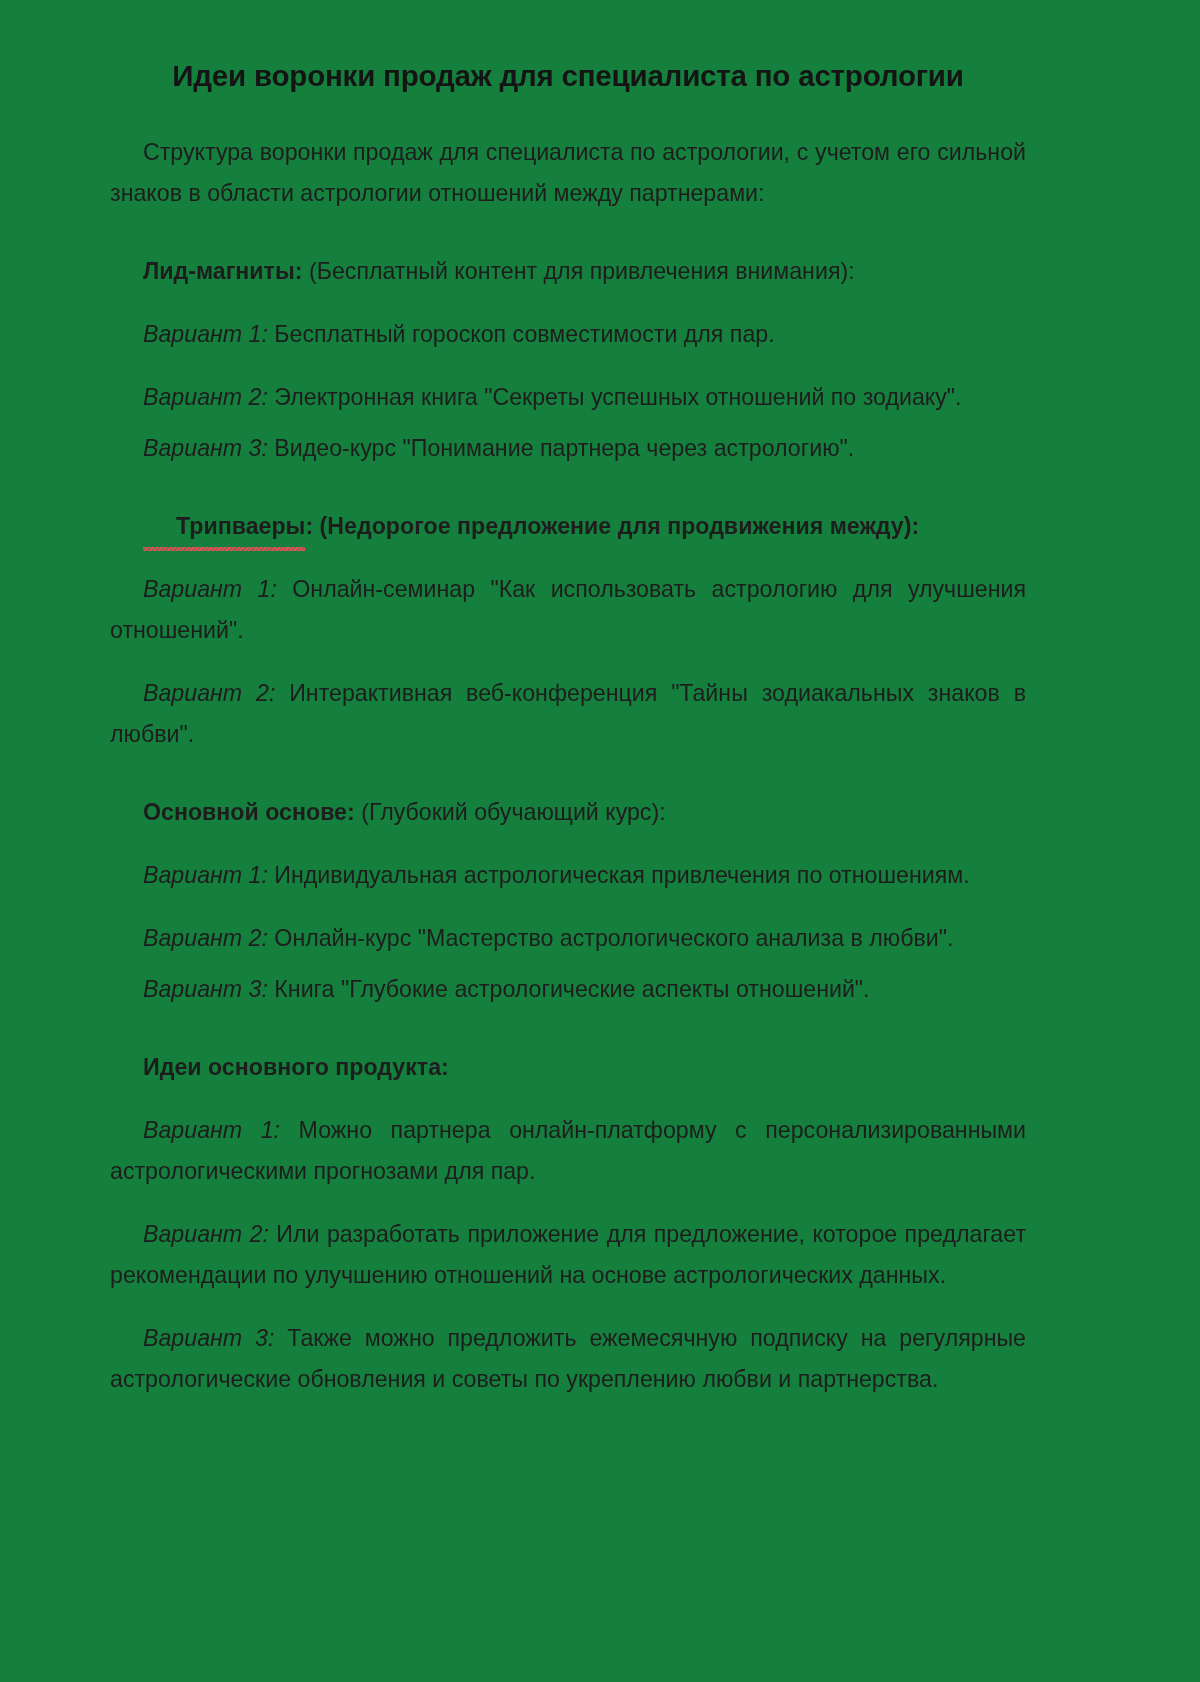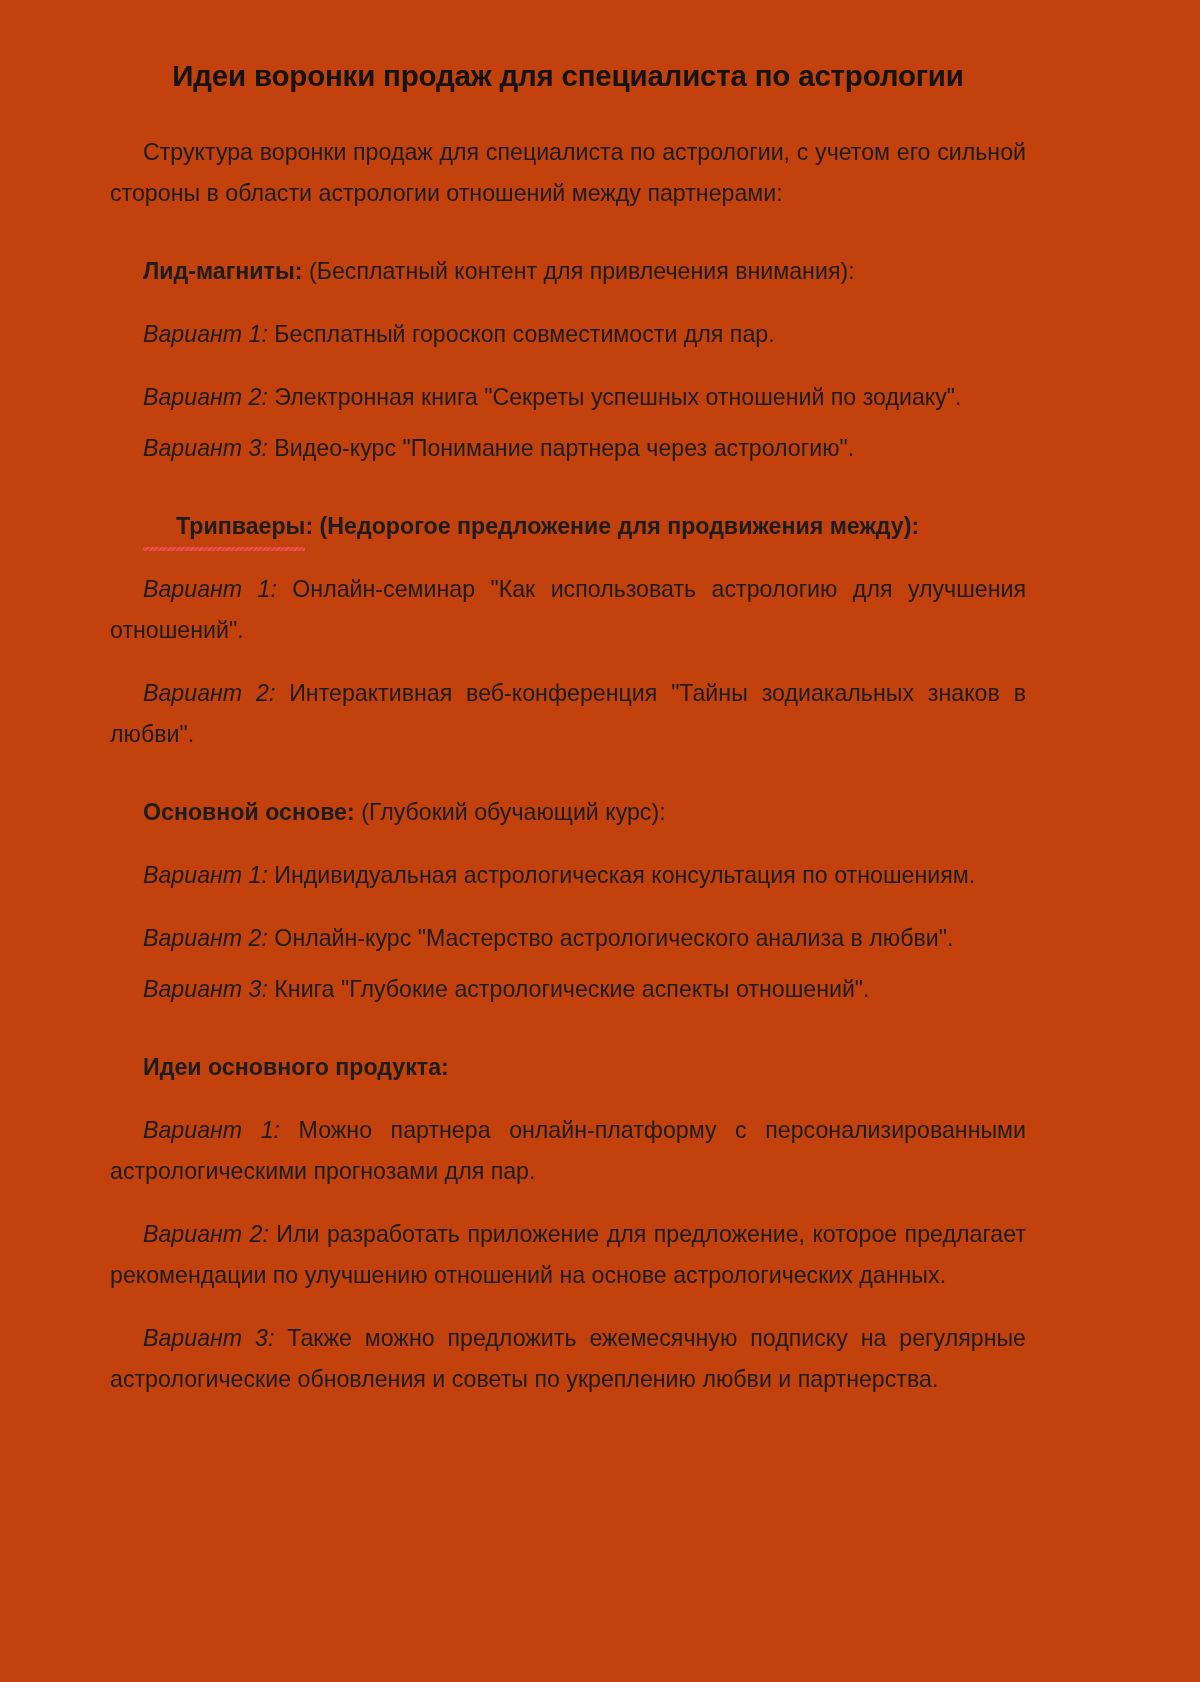--- a/index.html
+++ b/index.html
@@ -13,21 +13,21 @@
     font-family: "Liberation Sans", "DejaVu Sans", sans-serif;
     color: #1b1b1b;
     -webkit-font-smoothing: antialiased;
   }
 
   .page {
     width: 1200px;
     height: 1682px;
     box-sizing: border-box;
     padding: 0;
-    background: #c2410c;
+    background: #15803d;
     position: relative;
     overflow: hidden;
   }
 
   .content {
     position: absolute;
     left: 110px;
     top: 0;
     width: 916px;
   }
@@ -103,21 +103,21 @@
   }
 </style>
 </head>
 <body>
 
 <div class="page">
   <div class="content">
 
     <h1 class="doc-title">Идеи воронки продаж для специалиста по астрологии</h1>
 
-    <p class="para gap-lg">Структура воронки продаж для специалиста по астрологии, с учетом его сильной стороны в области астрологии отношений между партнерами:</p>
+    <p class="para gap-lg">Структура воронки продаж для специалиста по астрологии, с учетом его сильной знаков в области астрологии отношений между партнерами:</p>
 
     <p class="para gap-lg">
       <span class="lead">Лид-магниты:</span><span> (Бесплатный контент для привлечения внимания):</span>
     </p>
 
     <p class="para gap-md">
       <span class="variant">Вариант 1:</span><span> Бесплатный гороскоп совместимости для пар.</span>
     </p>
     <p class="para gap-md">
       <span class="variant">Вариант 2:</span><span> Электронная книга "Секреты успешных отношений по зодиаку".</span>
@@ -135,21 +135,21 @@
     </p>
     <p class="para gap-md">
       <span class="variant">Вариант 2:</span><span> Интерактивная веб-конференция "Тайны зодиакальных знаков в любви".</span>
     </p>
 
     <p class="para gap-lg">
       <span class="lead">Основной основе:</span><span> (Глубокий обучающий курс):</span>
     </p>
 
     <p class="para gap-md">
-      <span class="variant">Вариант 1:</span><span> Индивидуальная астрологическая консультация по отношениям.</span>
+      <span class="variant">Вариант 1:</span><span> Индивидуальная астрологическая привлечения по отношениям.</span>
     </p>
     <p class="para gap-md">
       <span class="variant">Вариант 2:</span><span> Онлайн-курс "Мастерство астрологического анализа в любви".</span>
     </p>
     <p class="para gap-sm">
       <span class="variant">Вариант 3:</span><span> Книга "Глубокие астрологические аспекты отношений".</span>
     </p>
 
     <p class="para gap-lg">
       <span class="lead">Идеи основного продукта:</span><span></span>

